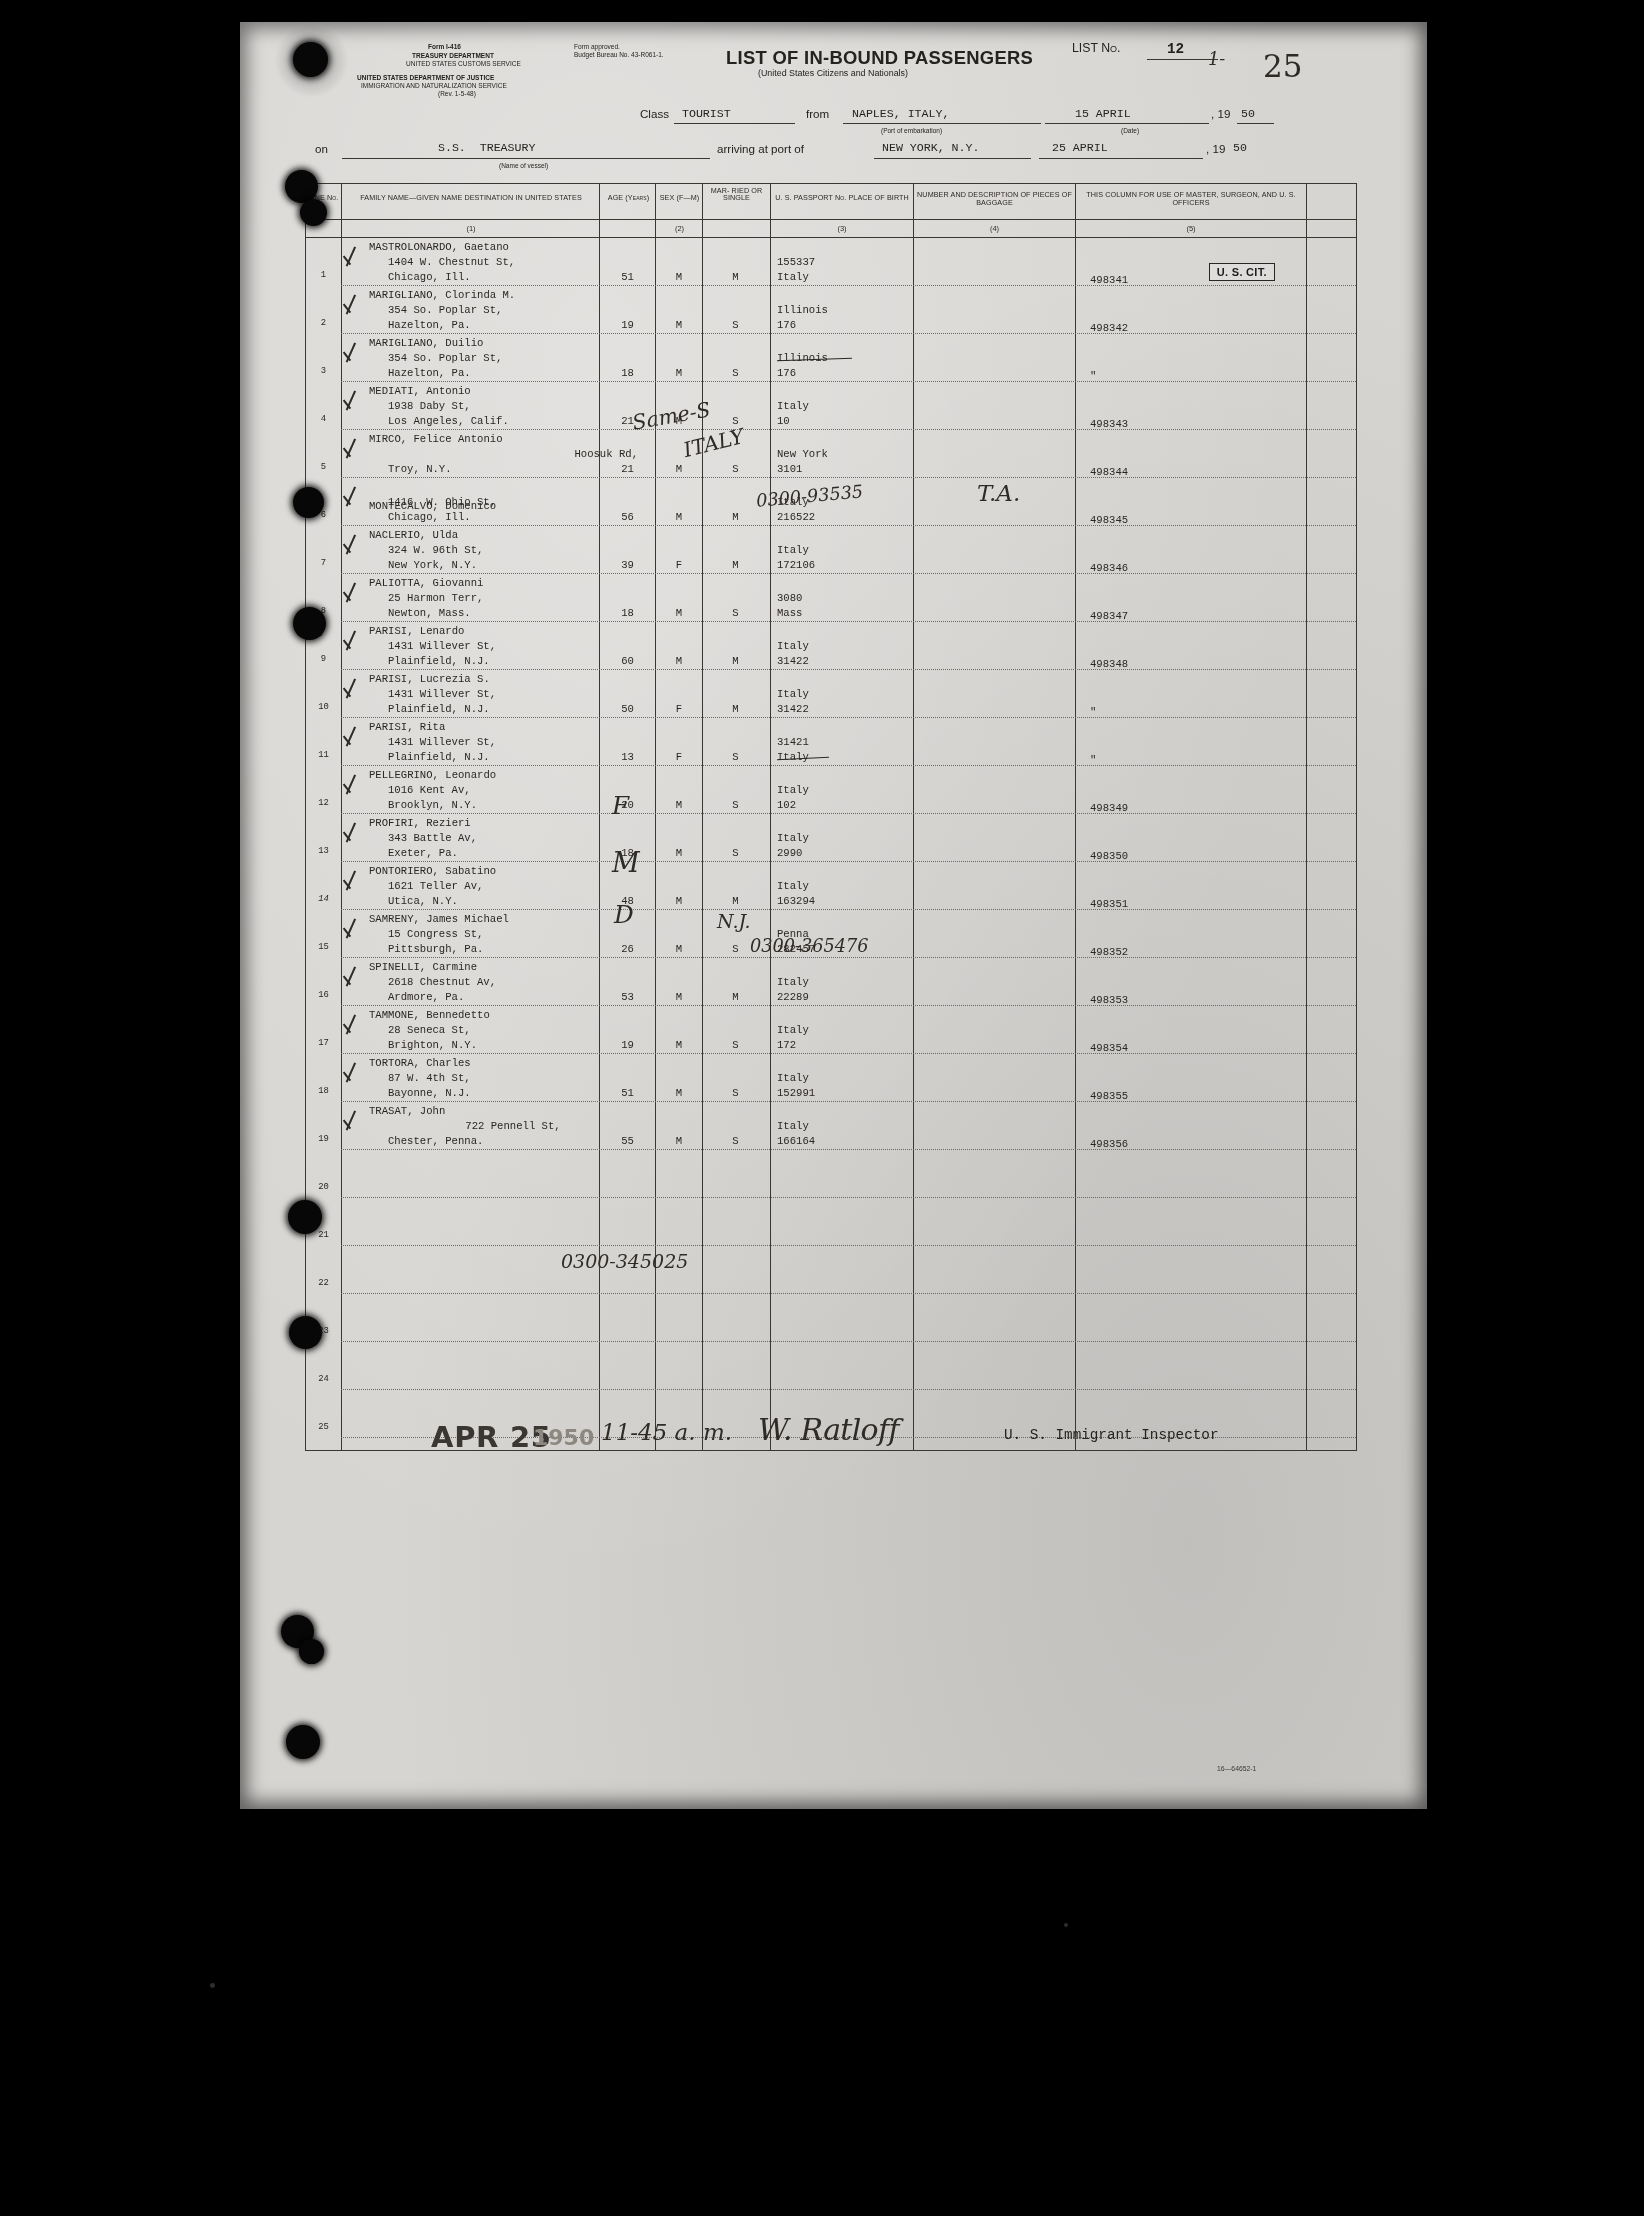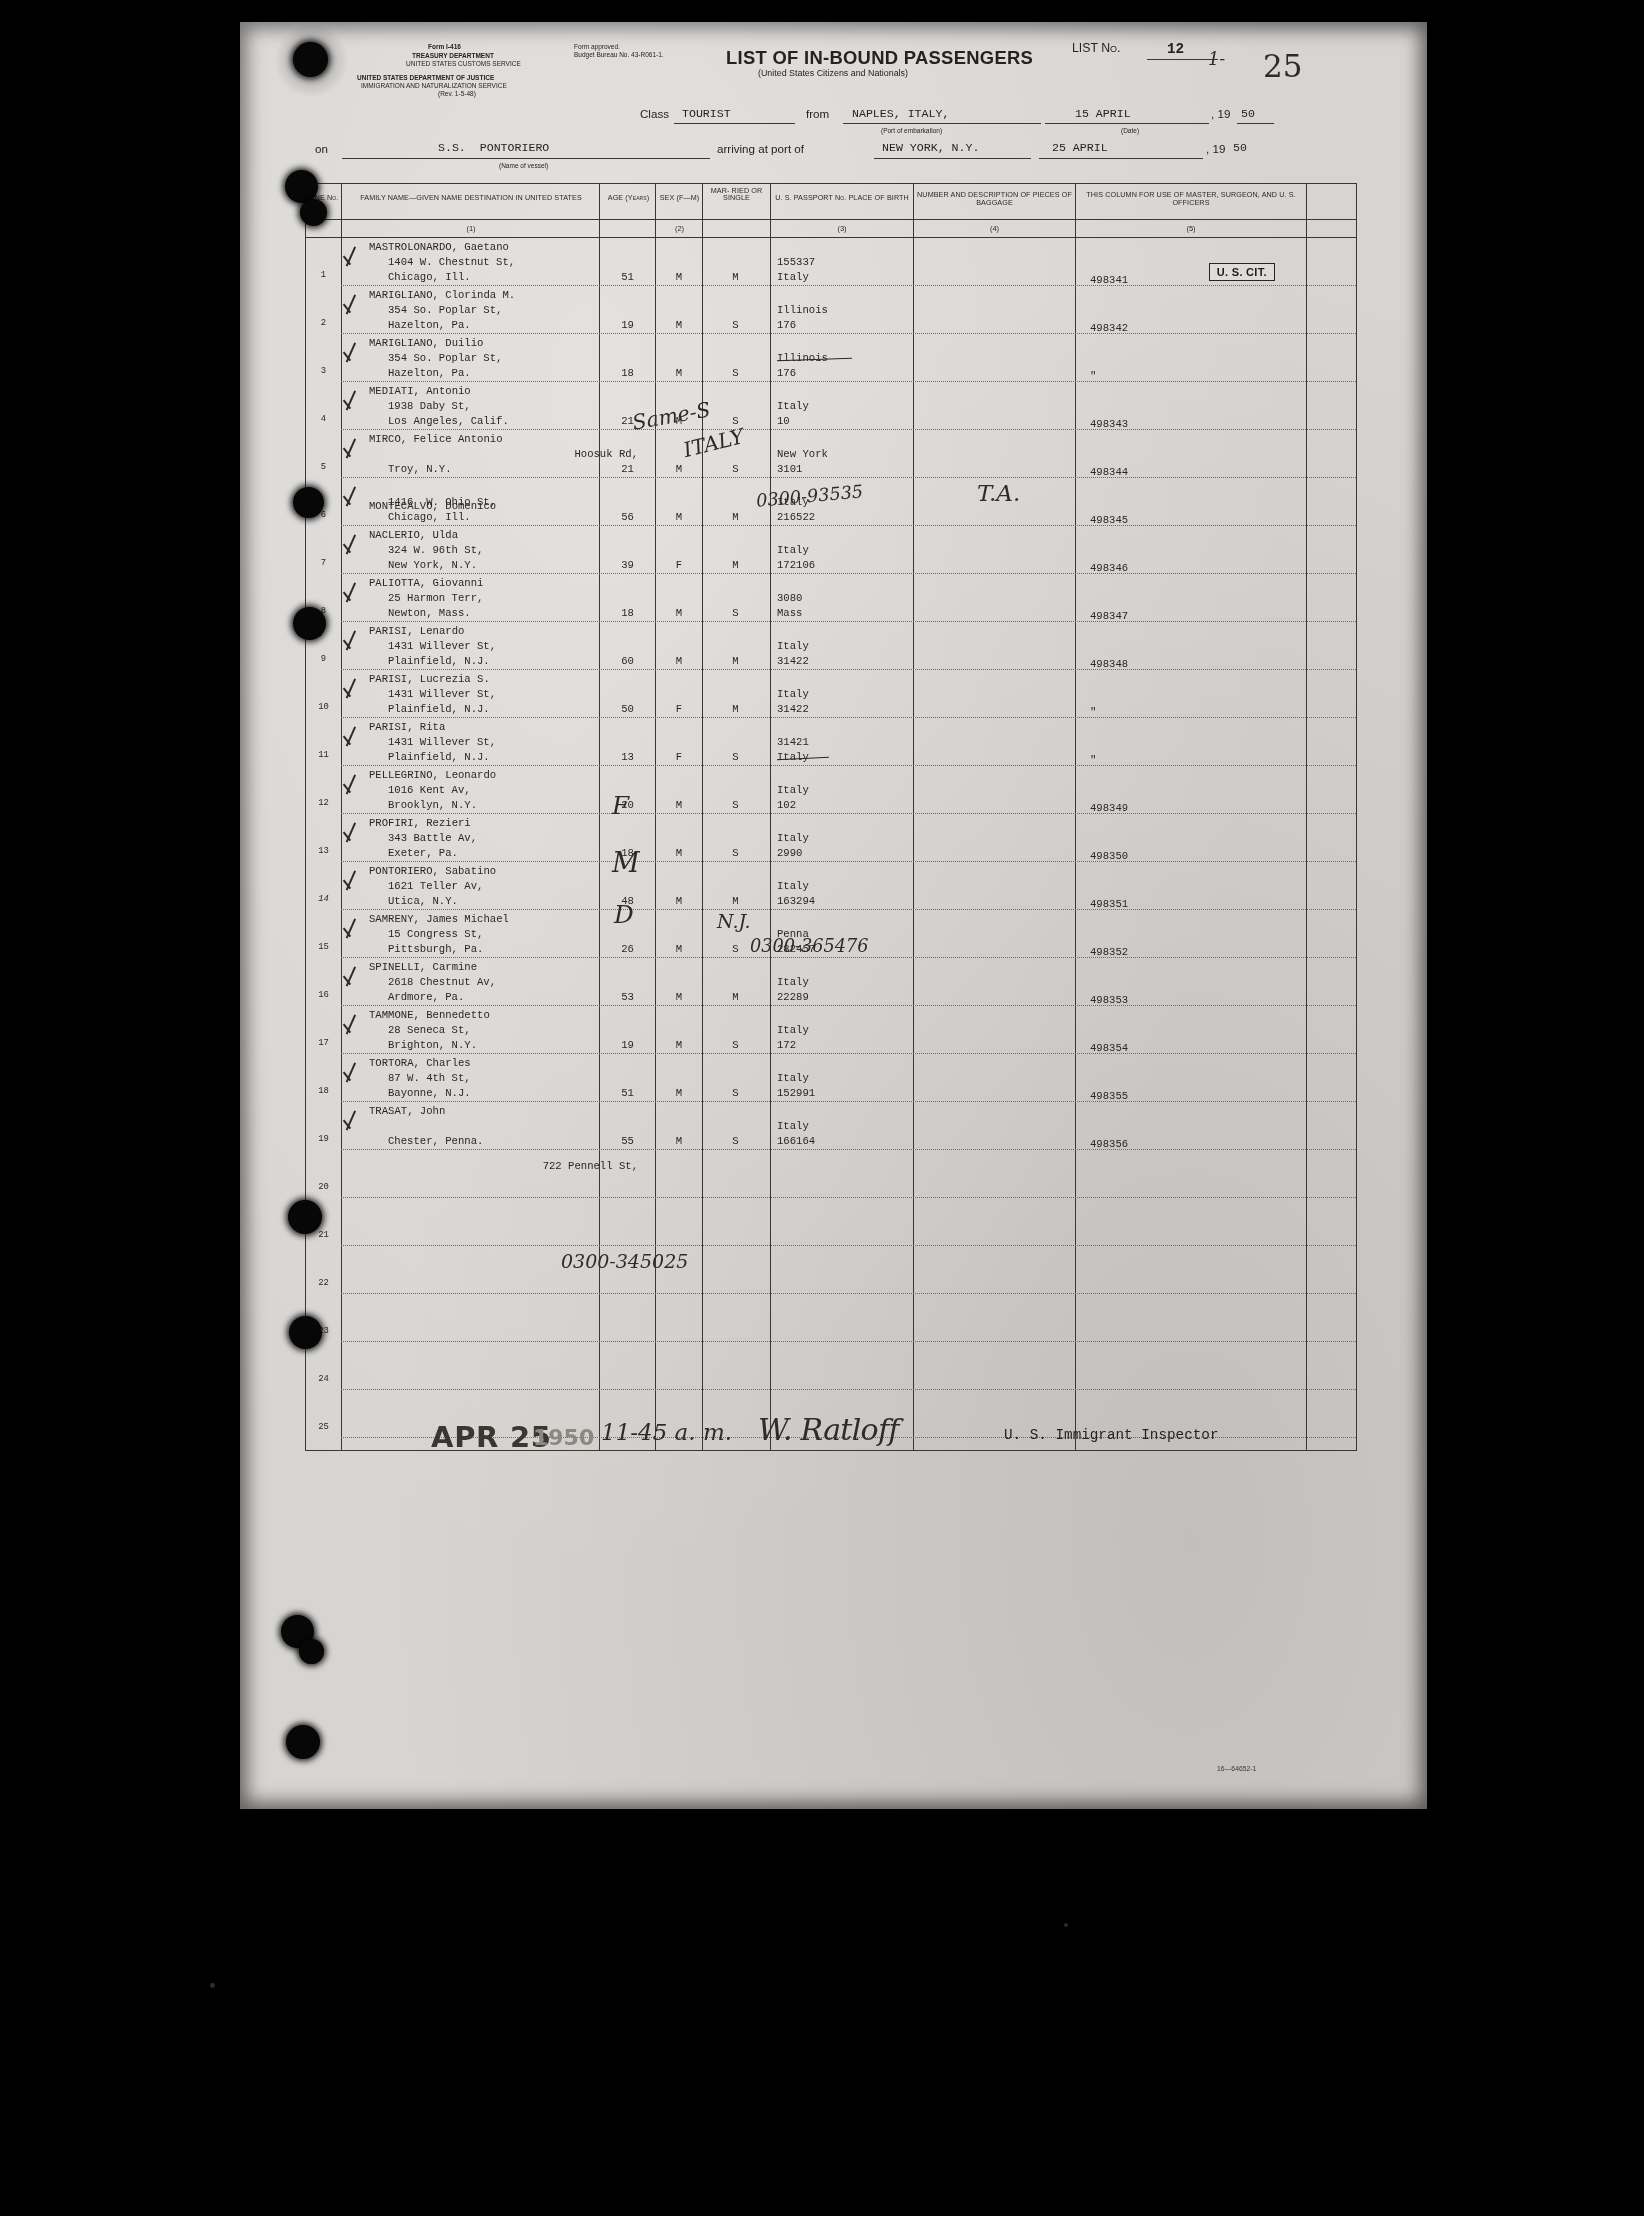--- a/index.html
+++ b/index.html
@@ -94,21 +94,21 @@
 
     <div class="ul" style="left:805px;top:101px;width:164px;"></div>
     <div class="t ty" style="left:835px;top:85px;font-size:11.6px;">15 APRIL</div>
     <div class="t xxs" style="left:881px;top:105px;">(Date)</div>
     <div class="t" style="left:971px;top:85px;font-size:11.6px;">, 19</div>
     <div class="ul" style="left:997px;top:101px;width:37px;"></div>
     <div class="t ty" style="left:1001px;top:85px;font-size:11.6px;">50</div>
 
     <div class="t" style="left:75px;top:120px;font-size:11.6px;">on</div>
     <div class="ul" style="left:102px;top:136px;width:368px;"></div>
-    <div class="t ty" style="left:198px;top:119px;font-size:11.6px;">S.S.  PONTORIERO</div>
+    <div class="t ty" style="left:198px;top:119px;font-size:11.6px;">S.S.  TREASURY</div>
     <div class="t xxs" style="left:259px;top:140px;">(Name of vessel)</div>
 
     <div class="t" style="left:477px;top:120px;font-size:11.6px;">arriving at port of</div>
     <div class="ul" style="left:634px;top:136px;width:157px;"></div>
     <div class="t ty" style="left:642px;top:119px;font-size:11.6px;">NEW YORK, N.Y.</div>
     <div class="ul" style="left:799px;top:136px;width:164px;"></div>
     <div class="t ty" style="left:812px;top:119px;font-size:11.6px;">25 APRIL</div>
     <div class="t" style="left:966px;top:120px;font-size:11.6px;">, 19</div>
     <div class="t ty" style="left:993px;top:119px;font-size:11.6px;">50</div>
   </div>
@@ -387,21 +387,21 @@
         <div class="cell" style="left: 351px; width: 44px; top: 903px; text-align: center;">M</div>
         <div class="cell" style="left: 397px; width: 65px; top: 903px; text-align: center;">S</div>
         <div class="cell" style="left: 471px; width: 134px; top: 888px; text-align: left;">Italy</div>
         <div class="cell" style="left: 471px; width: 134px; top: 903px; text-align: left;">152991</div>
         <div class="cell" style="left: 608px; width: 160px; top: 901px; text-align: center;"></div>
         <div class="cell" style="left: 784px; width: 213px; top: 906px; text-align: left;">498355</div>
         <div class="rowline" style="left: 35px; right: 0px; top: 965px;"></div>
         <div class="lineno" style="left: 0px; width: 35px; text-align: center; top: 950px;">19</div>
         <div class="check" style="left: 40px; top: 923px;"></div>
         <div class="cell" style="left: 63px; width: 250px; top: 921px; text-align: left;">TRASAT, John</div>
-        <div class="cell" style="left: 82px; width: 250px; top: 936px; text-align: right; margin-top: 40px;">722 Pennell St,</div>
+        <div class="cell" style="left: 82px; width: 250px; top: 936px; text-align: center;">722 Pennell St,</div>
         <div class="cell" style="left: 82px; width: 250px; top: 951px; text-align: left;">Chester, Penna.</div>
         <div class="cell" style="left: 295px; width: 53px; top: 951px; text-align: center;">55</div>
         <div class="cell" style="left: 351px; width: 44px; top: 951px; text-align: center;">M</div>
         <div class="cell" style="left: 397px; width: 65px; top: 951px; text-align: center;">S</div>
         <div class="cell" style="left: 471px; width: 134px; top: 936px; text-align: left;">Italy</div>
         <div class="cell" style="left: 471px; width: 134px; top: 951px; text-align: left;">166164</div>
         <div class="cell" style="left: 608px; width: 160px; top: 949px; text-align: center;"></div>
         <div class="cell" style="left: 784px; width: 213px; top: 954px; text-align: left;">498356</div>
         <div class="rowline" style="left: 35px; right: 0px; top: 1013px;"></div>
         <div class="lineno" style="left: 0px; width: 35px; text-align: center; top: 998px;">20</div>

